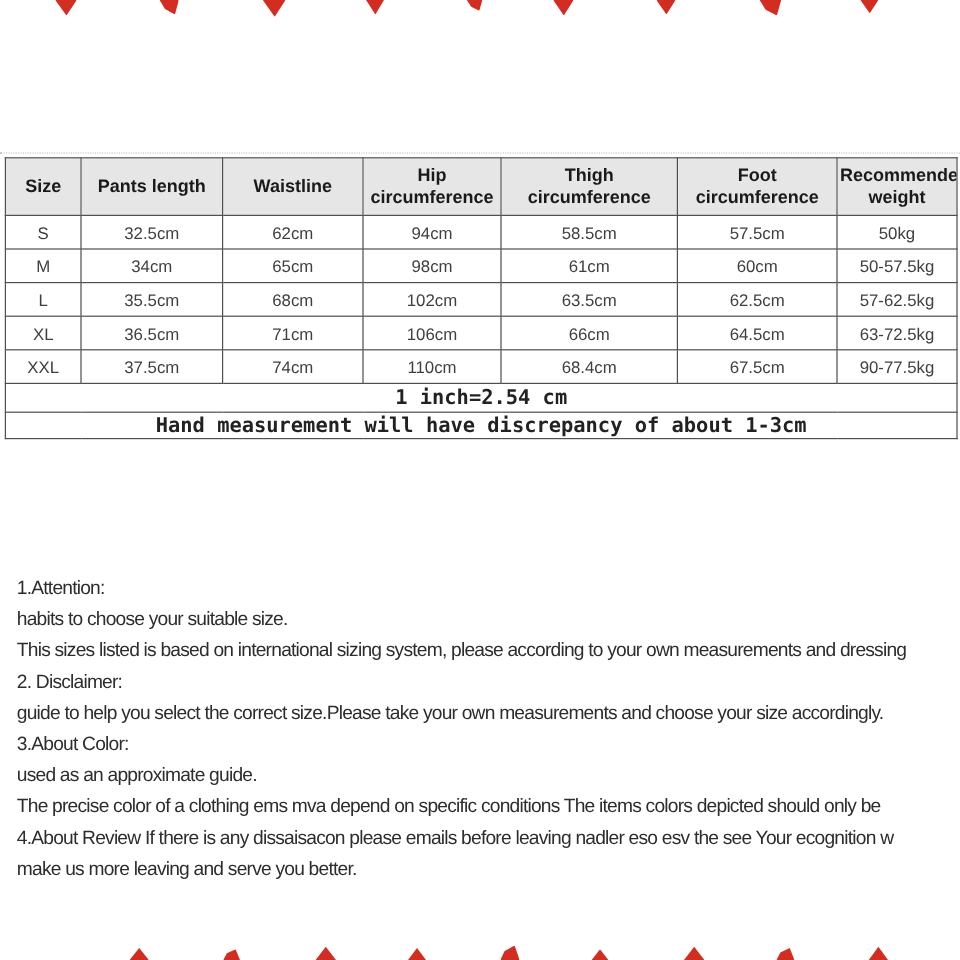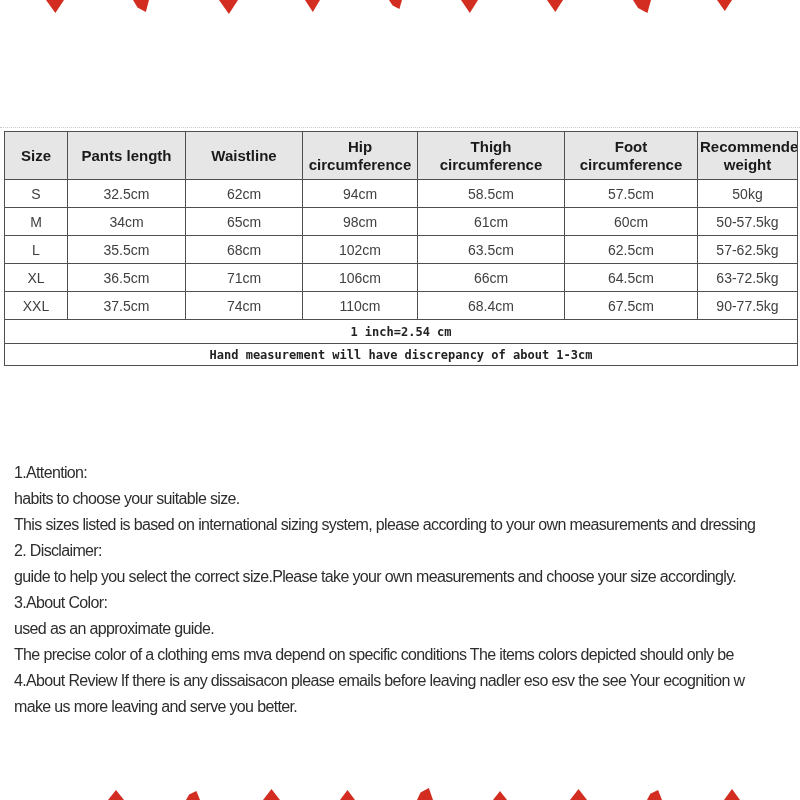--- a/index.html
+++ b/index.html
@@ -61,33 +61,33 @@
     line-height: 1.15;
   }
   table.size-chart td.data-cell {
     height: 27px;
     font-size: 14px;
     color: #404040;
     background: #ffffff;
   }
   table.size-chart td.note-cell {
     font-family: "DejaVu Sans Mono", monospace;
-    font-size: 12px;
+    font-size: 17px;
     font-weight: bold;
     color: #222222;
     background: #ffffff;
   }
   td.note-cell.inch { height: 23px; }
   td.note-cell.hand { height: 21px; }
 
   
   .notes {
     position: absolute;
     left: 14px;
-    top: 460px;
+    top: 478px;
     width: 780px;
     font-size: 16px;
     letter-spacing: -0.65px;
     line-height: 26px;
     color: #2d2d2d;
   }
   .notes .line { white-space: nowrap; }
 </style>
 </head>
 <body>

